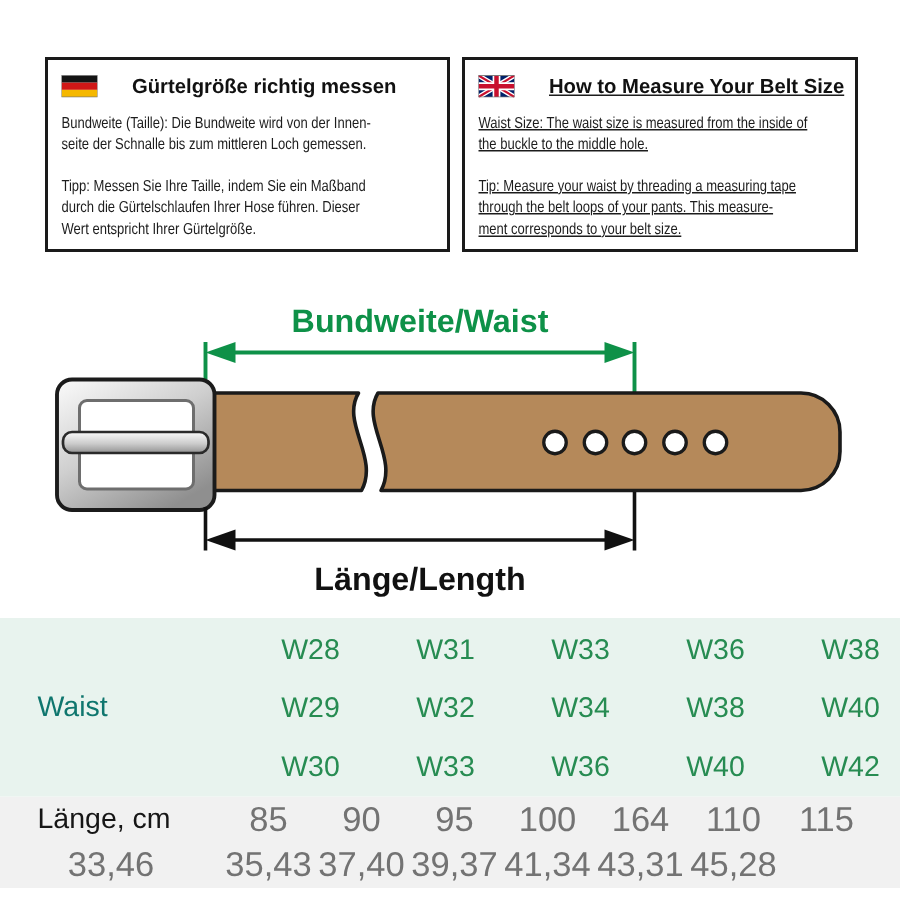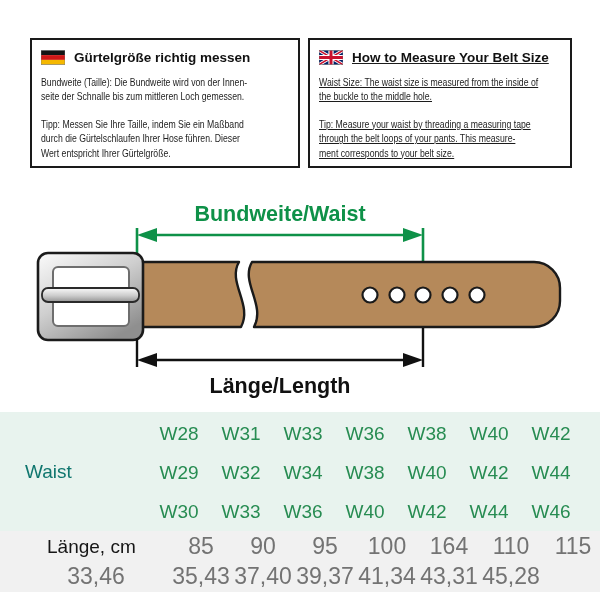--- a/index.html
+++ b/index.html
@@ -8,39 +8,39 @@
     font-family:"Liberation Sans","DejaVu Sans",sans-serif;color:#1c1c1c;
     overflow:hidden;
   }
   
   .info-box{
     position:absolute;top:38px;height:130px;border:2px solid #1a1a1a;
     box-sizing:border-box;padding:6px 9px 4px 9px;background:#fff;overflow:hidden;
   }
   .box-de{left:30px;width:270px;}
   .box-en{left:308px;width:264px;text-decoration:underline;}
-  .box-head{display:flex;align-items:center;gap:9px;height:22px;margin-bottom:7px;}
+  .box-head{display:flex;align-items:center;gap:23px;height:22px;margin-bottom:7px;}
   .flag{width:24px;height:15px;flex:0 0 auto;display:block;}
   .box-title{font-weight:bold;font-size:13.5px;color:#111;white-space:nowrap;}
   .box-body{width:305px;transform:scaleX(0.82);transform-origin:0 0;}
   .box-p{font-size:10.6px;line-height:1.36;margin:0 0 13px 0;white-space:pre-line;color:#1d1d1d;}
   
   .diagram{position:absolute;top:195px;left:0;width:600px;height:215px;}
   .dim-label{font-family:"Liberation Sans","DejaVu Sans",sans-serif;font-weight:bold;}
   
   .size-table{position:absolute;top:412px;left:0;width:600px;}
   .waist-band{background:#e8f3ee;height:119px;position:relative;padding-top:2px;box-sizing:border-box;}
   .waist-label{
     position:absolute;left:25px;top:50%;transform:translateY(-50%);
     font-size:19px;color:#0f766e;
   }
-  .trow{display:grid;grid-template-columns:148px repeat(7,62px);align-items:center;height:39px;}
+  .trow{display:grid;grid-template-columns:148px repeat(7,62px);align-items:center;height:39px;gap:28px;}
   .trow .cell{text-align:center;font-size:19px;color:#278c52;}
   .len-band{background:#f1f1f1;height:61px;display:flex;flex-direction:column;justify-content:center;}
-  .len-row{display:grid;grid-template-columns:148px repeat(7,62px);align-items:center;height:30px;padding-left:22px;}
+  .len-row{display:grid;grid-template-columns:148px repeat(7,62px);align-items:center;height:30px;}
   .len-row .rlabel{padding-left:25px;font-size:19px;color:#161616;}
   .len-row .cell{text-align:center;font-size:23px;color:#737373;}
 </style>
 </head>
 <body>
 
 <div class="info-box box-de">
   <div class="box-head">
     <svg class="flag" viewBox="0 0 60 36" aria-hidden="true">
       <rect width="60" height="12" y="0" fill="#141414"></rect>

